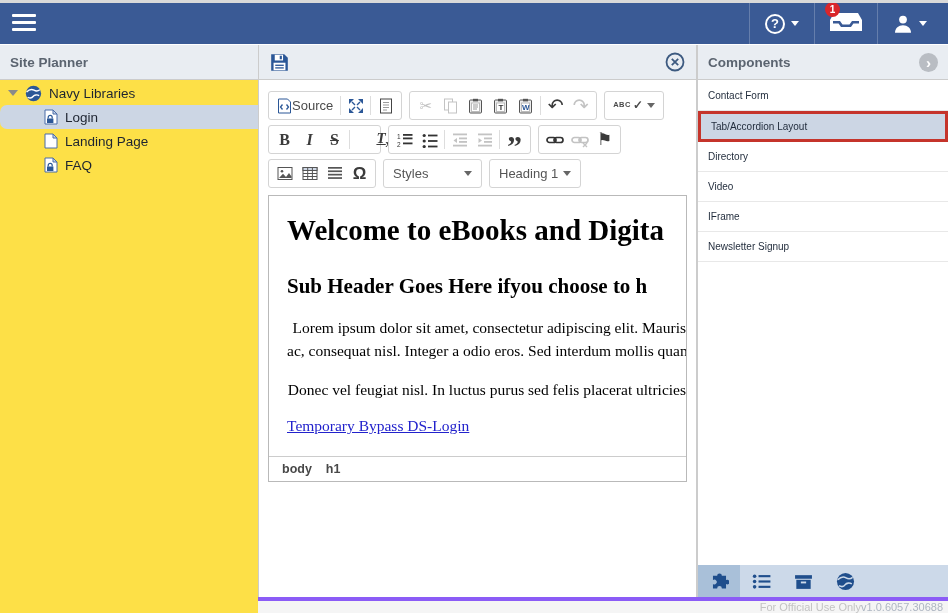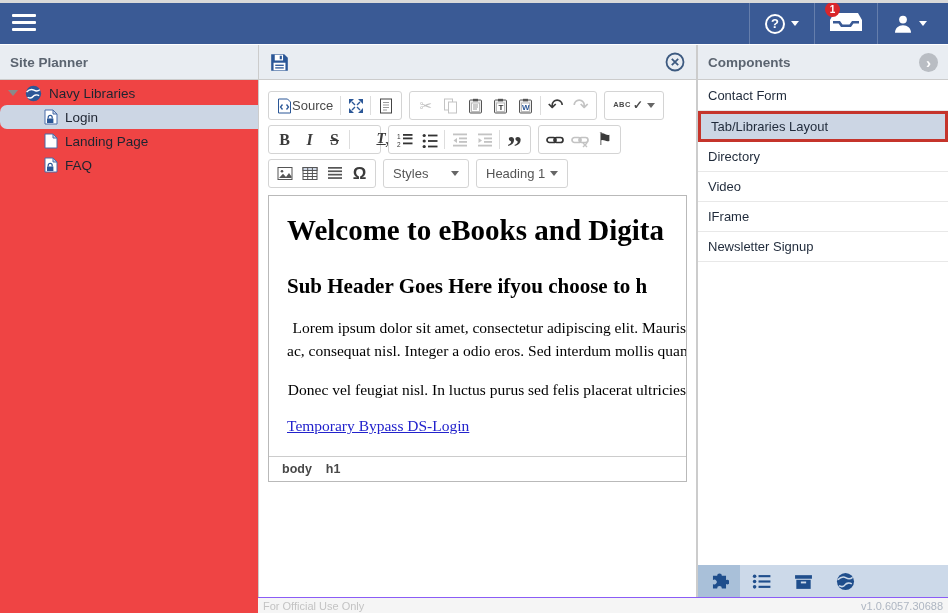--- a/index.html
+++ b/index.html
@@ -18,21 +18,21 @@
   .helpcirc { width:20px; height:20px; border:2px solid #fff; border-radius:50%; display:flex; align-items:center; justify-content:center; font-size:13px; font-weight:bold; }
   .caret-w { width:0; height:0; border-left:4px solid transparent; border-right:4px solid transparent; border-top:5px solid #fff; margin-left:6px; }
   .traywrap { position:relative; }
   .badge { position:absolute; top:-10px; left:-5px; min-width:15px; height:15px; background:#d9252a; color:#fff; border-radius:50%; font-size:10px; font-weight:bold; display:flex; align-items:center; justify-content:center; }
 
   
   .panel-header { position:absolute; left:0; right:0; top:0; height:35px; background:#e9edf2; border-bottom:1px solid #ccc; display:flex; align-items:center; justify-content:space-between; padding:0 10px; }
   .panel-title { color:#5b6470; font-size:13.5px; font-weight:bold; }
   .circbtn { width:19px; height:19px; border-radius:50%; background:#b9bdc3; color:#fff; font-size:15px; font-weight:bold; display:flex; align-items:center; justify-content:center; line-height:1; cursor:pointer; }
 
-  .leftpanel { position:absolute; left:0; top:45px; width:302px; bottom:0; background:#ef4444; border-right:1px solid #ccc; }
+  .leftpanel { position:absolute; left:0; top:45px; width:302px; bottom:0; background:#fde047; border-right:1px solid #ccc; }
   .tree { position:absolute; top:36px; left:0; right:0; }
   .treerow { height:24px; display:flex; align-items:center; font-size:13.5px; color:#1d2430; cursor:pointer; }
   .treerow.root { padding-left:8px; }
   .treerow.child { padding-left:44px; }
   .treerow.selected { background:#ccd6e4;border-radius:7px; }
   .twisty { width:0; height:0; border-left:5px solid transparent; border-right:5px solid transparent; border-top:6px solid #8a8a8a; margin-right:7px; }
   .treeicon { margin-right:7px; display:flex; }
 
   .editorpanel { position:absolute; left:258px; top:45px; width:439px; height:552px; background:#fff; border-left:1px solid #ccc; border-right:1px solid #ccc; }
   .edheader { position:absolute; left:0; right:0; top:0; height:35px; background:#e9edf2; border-bottom:1px solid #ccc; display:flex; align-items:center; justify-content:space-between; padding:0 11px; }
@@ -66,29 +66,29 @@
   .contentarea h2 { font-size:21px; line-height:28px; margin-top:24px; white-space:nowrap; font-weight:bold; }
   .cpara { margin-top:16px; font-size:15.5px; line-height:23px; }
   .cline { white-space:nowrap;text-align:right; }
   .clink { display:inline-block; margin-top:16px; font-size:15.5px; color:#2222cc; text-decoration:underline; white-space:nowrap; cursor:pointer; }
   .pathbar { position:absolute; left:0; right:0; bottom:0; height:25px; border-top:1px solid #ccc; background:#fff; display:flex; align-items:center; padding-left:13px; gap:14px; font-size:12.5px; font-weight:bold; color:#484848; }
   .pathbar span { cursor:pointer; }
 
   
   .rightpanel { position:absolute; left:697px; top:45px; width:251px; height:520px; background:#fff; border-left:1px solid #ccc; }
   .complist { position:absolute; top:36px; left:0; right:0; }
-  .compitem { height:30px; display:flex; align-items:center; padding-left:10px; font-size:13px; color:#1f2a3a; border-bottom:1px solid #e8e8e8; cursor:pointer; }
+  .compitem { height:30px; display:flex; align-items:center; padding-left:10px; font-size:10px; color:#1f2a3a; border-bottom:1px solid #e8e8e8; cursor:pointer; }
   .compitem.selected { background:#ccd6e4; border:3px solid #c5342b; height:31px; }
 
   .tabbar { position:absolute; left:697px; top:565px; width:251px; height:32px; background:#ccd9e9; border-left:1px solid #ccc; display:flex; }
   .ptab { width:42px; height:32px; display:flex; align-items:center; justify-content:center; cursor:pointer; }
   .ptab.selected { background:#a9c0d9; }
 
   
-  .bottomstrip { position:absolute; left:258px; right:0; top:597px; height:16px; background:#f5f5f5; border-top:1px solid #8b5cf6; display:flex; align-items:center; justify-content:space-between; padding:0 5px; font-size:11px; }
+  .bottomstrip { position:absolute; left:258px; right:0; top:597px; height:16px; background:#f5f5f5; border-top:4px solid #8b5cf6; display:flex; align-items:center; justify-content:flex-end; padding:0 5px; font-size:11px; }
   .fouo { color:#c3c3c3; }
   .version { color:#aeb6c2; }
 </style>
 </head>
 <body>
 
 <div id="app">
 
   <div class="topbar">
     <div class="hamburger">
@@ -377,21 +377,21 @@
               <rect x="1" y="1" width="14" height="1.7"></rect>
                 <rect x="1" y="4.4" width="14" height="1.7"></rect>
                 <rect x="1" y="7.8" width="14" height="1.7"></rect>
                 <rect x="1" y="11.2" width="14" height="1.7"></rect>
             </svg>
           </button>
           <button class="tbtn">
               <span class="glyph" style="font-size:17px;font-weight:bold;">Ω</span>
             </button>
         </div>
-        <div class="tselect" style="width:86px;">
+        <div class="tselect" style="width:99px;">
           <span>Styles</span>
           <span class="caret-d"></span>
         </div>
         <div class="tselect" style="width:92px;">
           <span>Heading 1</span>
           <span class="caret-d"></span>
         </div>
       </div>
     </div>
 
@@ -415,21 +415,21 @@
 
   <div class="rightpanel">
     <div class="panel-header">
       <span class="panel-title">Components</span>
       <span class="circbtn">
           <span>›</span>
         </span>
     </div>
     <div class="complist">
       <div class="compitem">Contact Form</div>
-      <div class="compitem selected">Tab/Libraries Layout</div>
+      <div class="compitem selected">Tab/Accordion Layout</div>
       <div class="compitem">Directory</div>
       <div class="compitem">Video</div>
       <div class="compitem">IFrame</div>
       <div class="compitem">Newsletter Signup</div>
     </div>
   </div>
 
   <div class="tabbar">
     <div class="ptab selected">
       <svg width="19" height="19" viewBox="0 0 16 16" fill="#1f4e8c">

